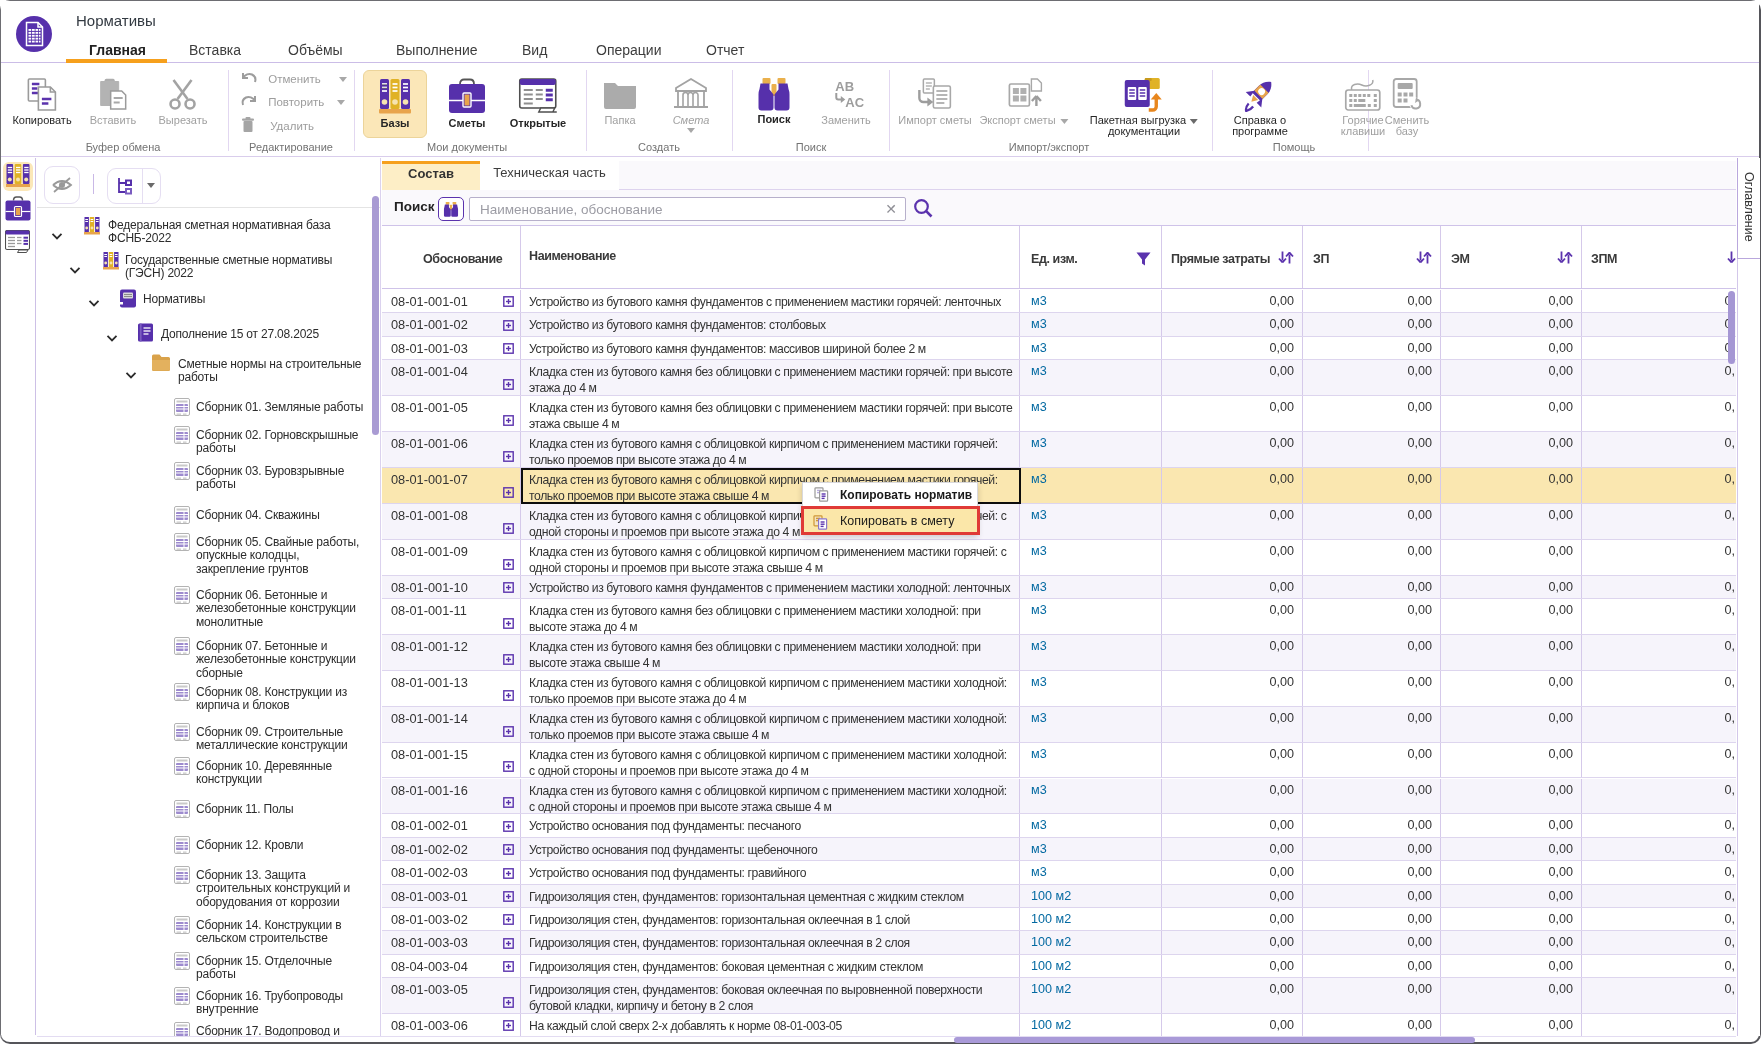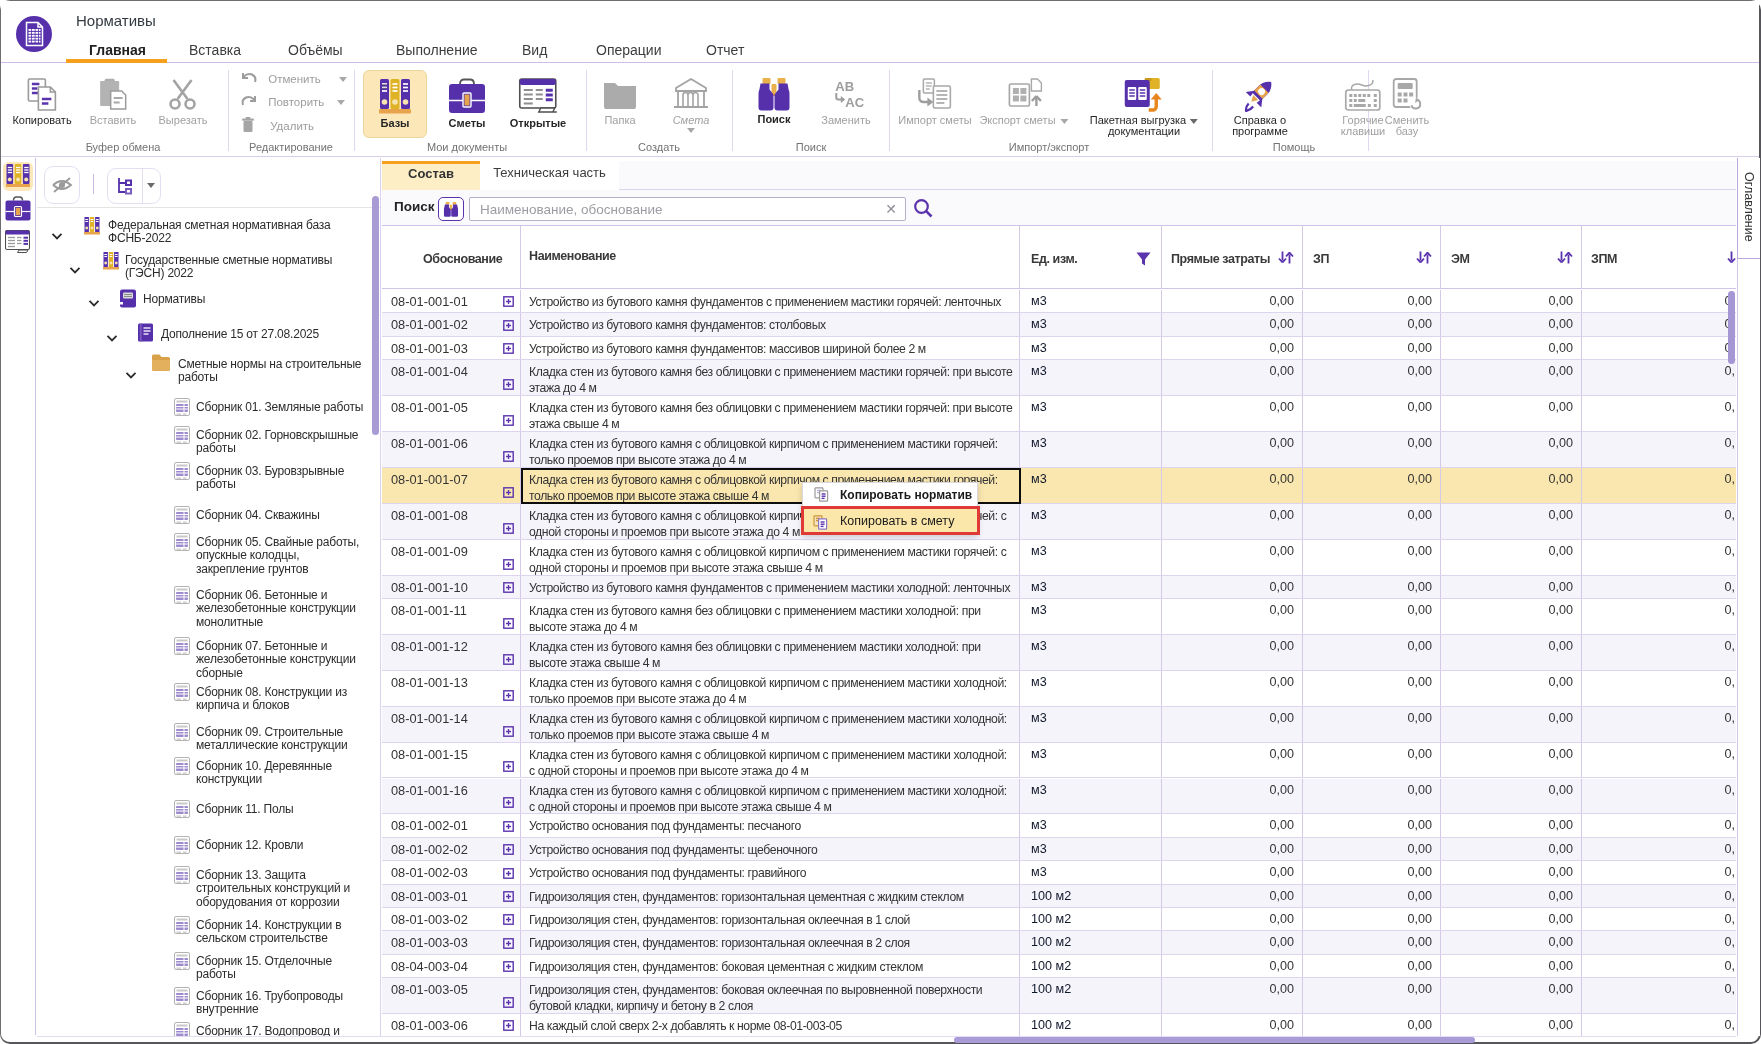--- a/index.html
+++ b/index.html
@@ -64,21 +64,21 @@
   .hrow { position:absolute; left:0; top:0; width:1500px; height:63px; background:#fff; border-bottom:1px solid #cfc3e9; display:flex; }
   .hcell { font-size:12.5px; letter-spacing:-0.4px; font-weight:bold; color:#3a3a3a; position:relative; white-space:nowrap; }
   .row { position:absolute; left:0; width:1500px; display:flex; }
   .row.tint { background:#f6f4fb; }
   .row.sel { background:#fae7b0; }
   .cell { border-right:1px solid #d5c9ea; position:relative; overflow:hidden; }
   .c1 { width:139px; } .c2 { width:499px; } .c3 { width:142px; } .c4 { width:141px; } .c5 { width:138px; } .c6 { width:141px; } .c7 { width:154px; border-right:none; }
   .rowline { border-bottom:1px solid #ddd5ee; }
   .obo { font-size:12.8px; color:#333; padding:4px 0 0 9px; white-space:nowrap; }
   .naim { font-size:12.2px; letter-spacing:-0.4px; color:#333; padding:4px 0 0 8px; line-height:16px; white-space:nowrap; }
-  .unit { font-size:12.6px; color:#0f172a; padding:4px 0 0 11px; }
+  .unit { font-size:12.6px; color:#0369a1; padding:4px 0 0 11px; }
   .num { font-size:12.6px; color:#333; padding:4px 8px 0 0; text-align:right; }
   .plus { position:absolute; right:6px; bottom:5px; width:11px; height:11px; }
 
   
   #tocstrip { position:absolute; left:1736px; top:0; width:23px; height:878px; background:#fff; border-left:1px solid #d3c7ea; }
   #toctab { position:absolute; left:0; top:0px; width:23px; height:101px; border-bottom:1px solid #b9a7dd; border-left:1px solid #b9a7dd; margin-left:-1px; }
   #toctxt { position:absolute; left:4px; top:14px; font-size:12.5px; color:#333; writing-mode:vertical-rl; }
 
   
   #vscroll { position:absolute; left:1727px; top:133px; width:7px; height:73px; border-radius:3.5px; background:#a596d4; }

